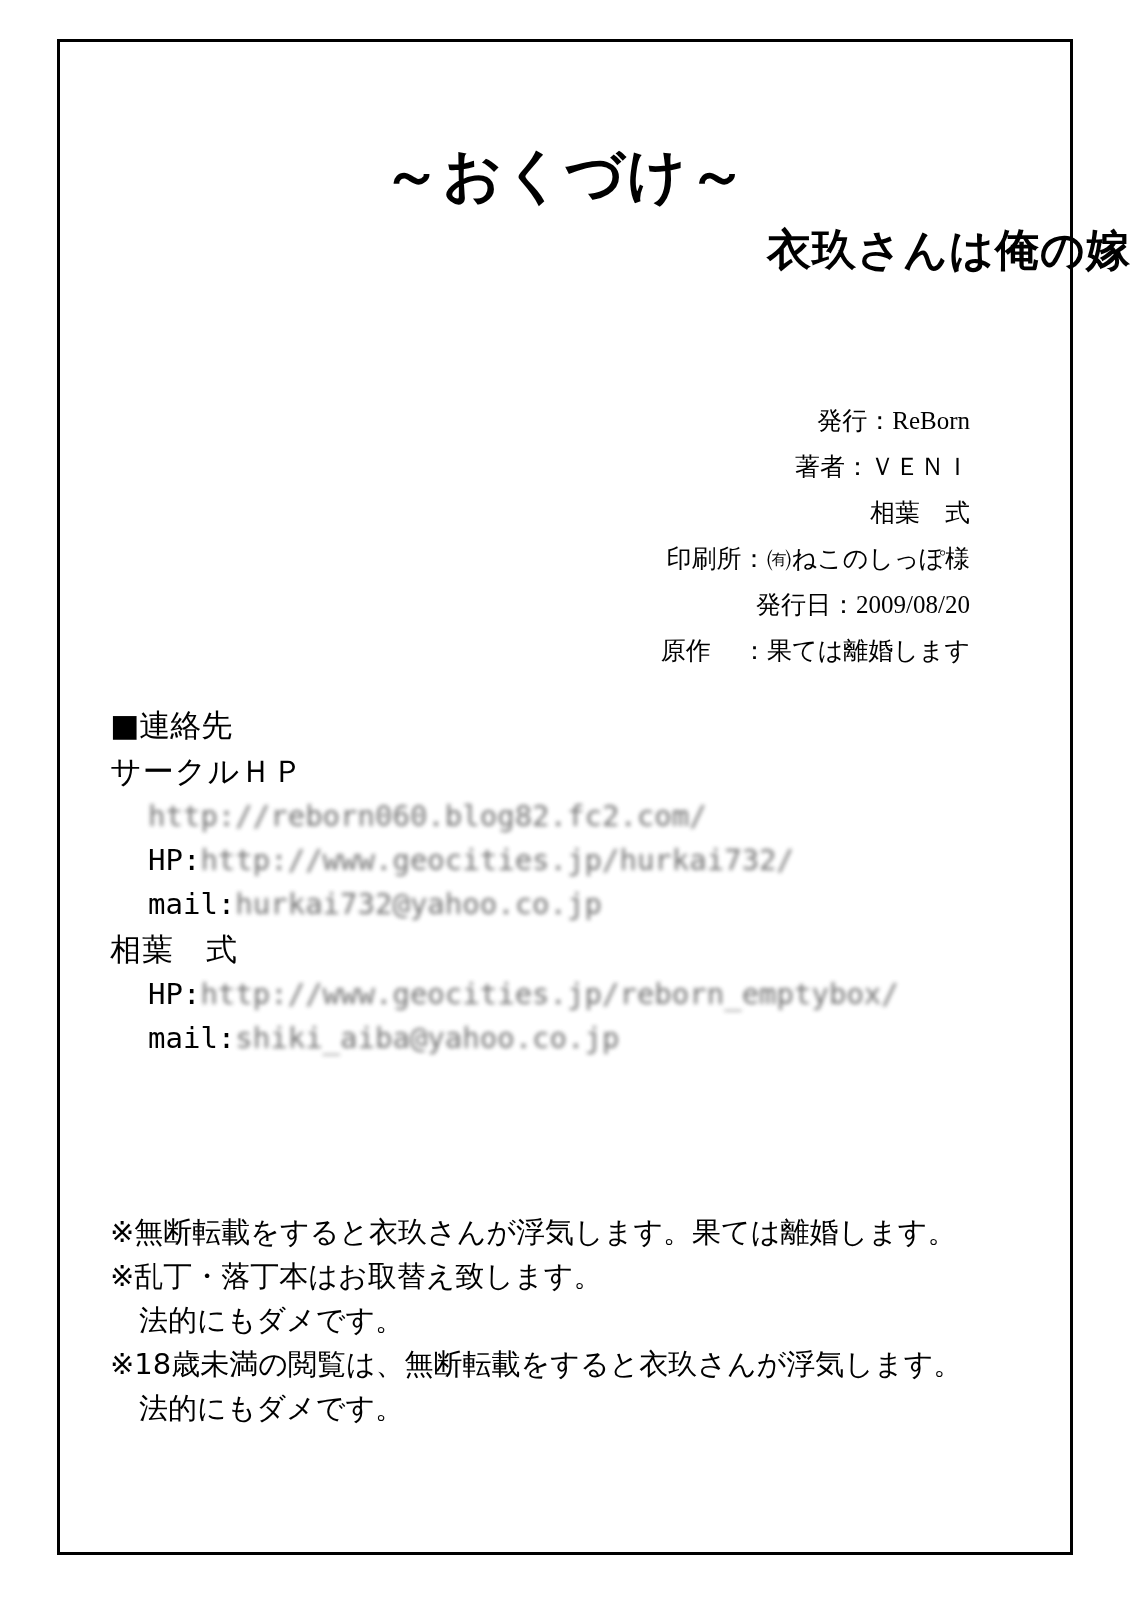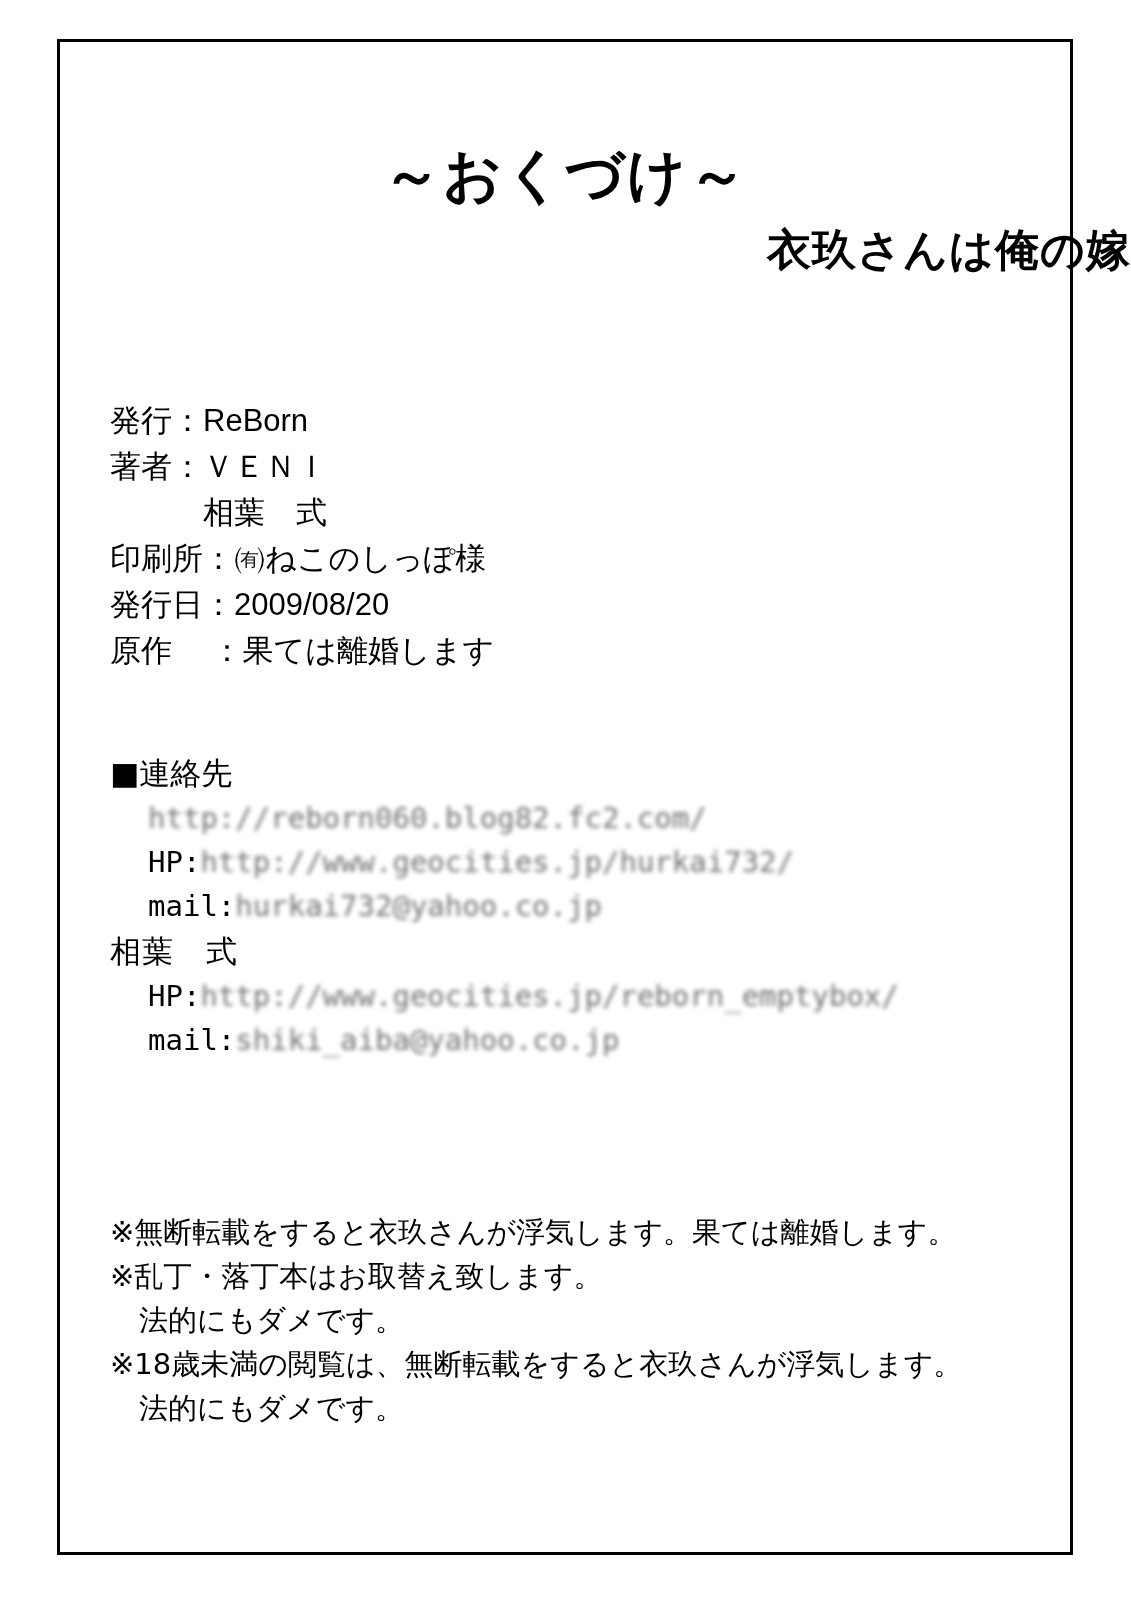--- a/index.html
+++ b/index.html
@@ -55,31 +55,31 @@
     line-height: 1.1;
     text-align: right;
   }
   .info-block {
     position: absolute;
     left: 110px;
     top: 398px;
     width: 860px;
   }
   .info-line {
-    font-size: 31px;
+    font-size: 25px;
     line-height: 46px;
     white-space: pre;
-    font-family: Liberation Sans, sans-serif;
+    font-family: Liberation Serif, serif;
+    text-align: right;
   }
   .contact-block {
     position: absolute;
     left: 110px;
     top: 702px;
     width: 880px;
-    margin-top: 48px;
   }
   .contact-head {
     font-size: 31px;
     line-height: 46px;
     font-family: "DejaVu Sans", sans-serif;
     white-space: pre;
   }
   .contact-name {
     font-size: 31px;
     line-height: 46px;
@@ -131,20 +131,21 @@
     <div class="info-line">著者：ＶＥＮＩ</div>
     <div class="info-line">　　　相葉　式</div>
     <div class="info-line">印刷所：㈲ねこのしっぽ様</div>
     <div class="info-line">発行日：2009/08/20</div>
     <div class="info-line">原作　 ：果ては離婚します</div>
   </div>
 
   <div class="contact-block">
     <div class="contact-head">■連絡先</div>
 
+    <div class="contact-name">サークルＨＰ</div>
     <div class="url-line indent1"><span class="blurred">http://reborn060.blog82.fc2.com/</span></div>
 
     <div class="url-line indent2"><span>HP:</span><span class="blurred">http://www.geocities.jp/hurkai732/</span></div>
     <div class="url-line indent2"><span>mail:</span><span class="blurred">hurkai732@yahoo.co.jp</span></div>
 
     <div class="contact-name">相葉　式</div>
     <div class="url-line indent2"><span>HP:</span><span class="blurred">http://www.geocities.jp/reborn_emptybox/</span></div>
     <div class="url-line indent2"><span>mail:</span><span class="blurred">shiki_aiba@yahoo.co.jp</span></div>
   </div>
 

